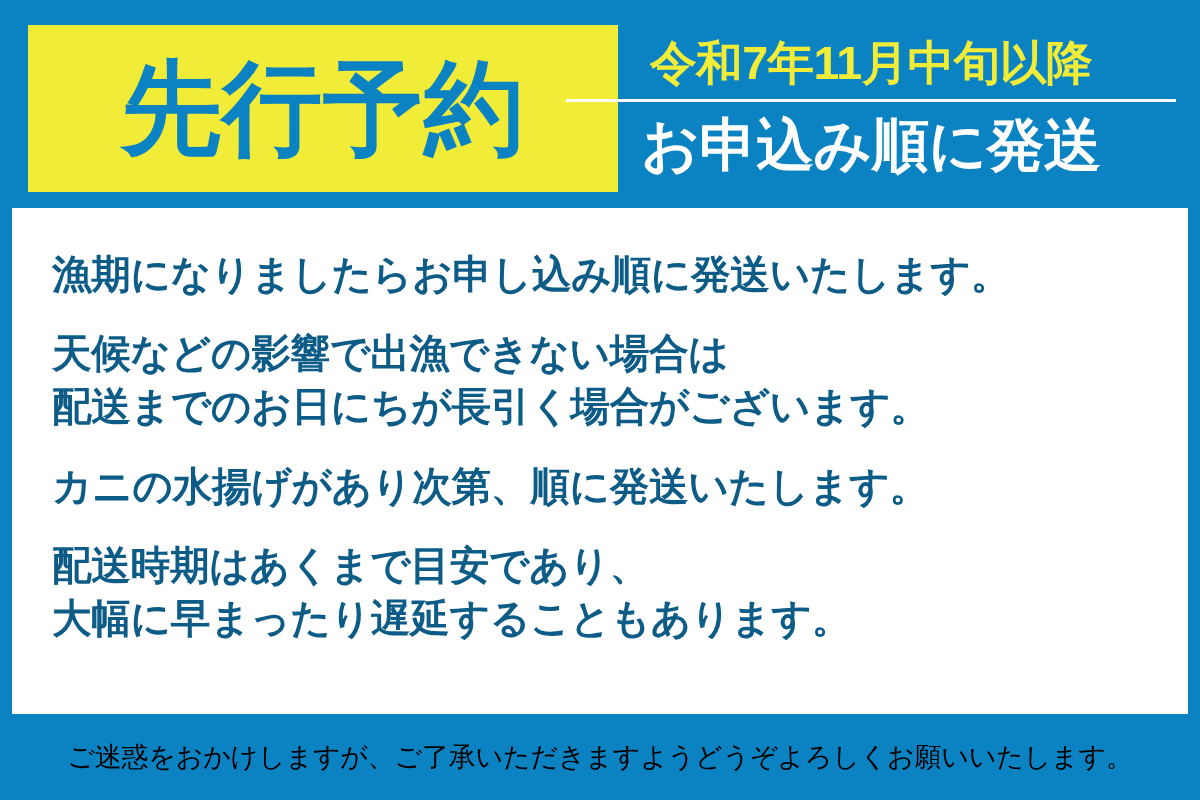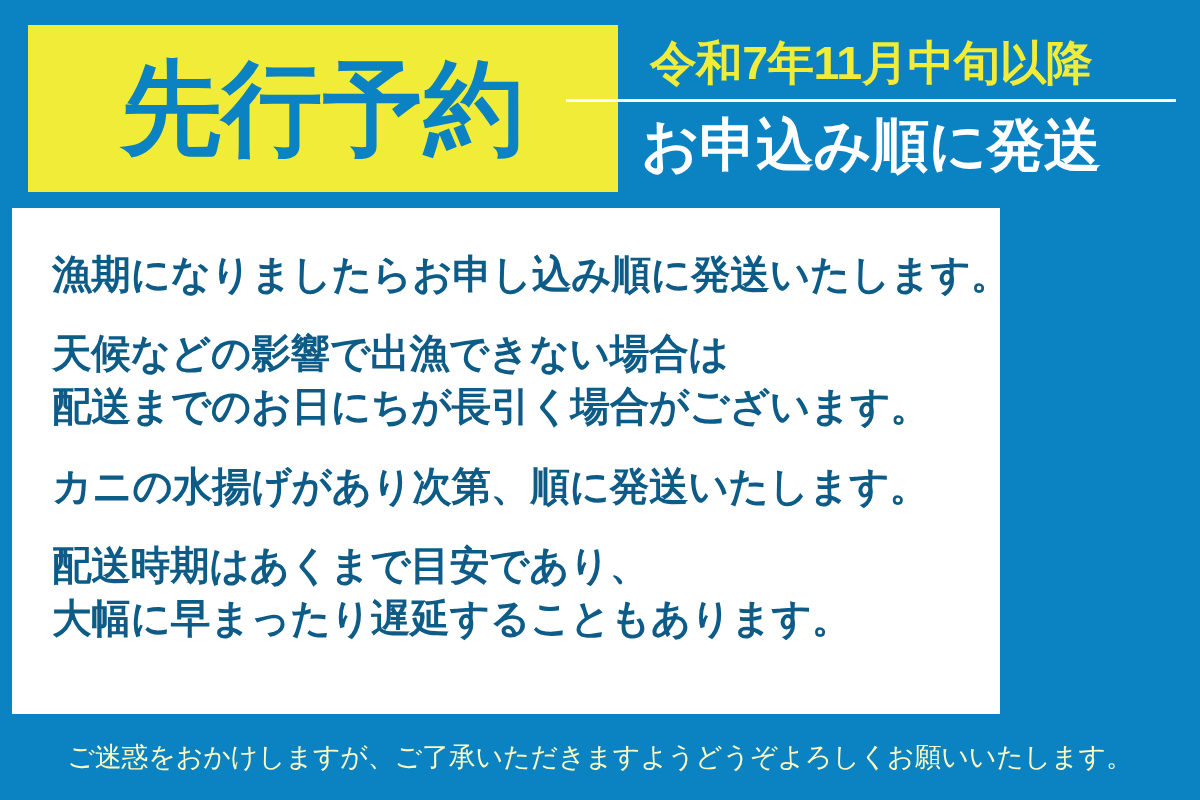--- a/index.html
+++ b/index.html
@@ -91,21 +91,21 @@
     letter-spacing: -0.5px;
     padding-top: 14px;
     transform: scaleX(0.99);
   }
 
   
   #content-panel {
     position: absolute;
     left: 12px;
     top: 208px;
-    width: 988px;
+    width: 1176px;
     height: 506px;
     background: #ffffff;
     box-sizing: border-box;
     padding: 40px 0 0 40px;
   }
 
   .para-block {
     margin-bottom: 26px;
   }
   .para-block:last-child {
@@ -129,21 +129,21 @@
     left: 0;
     top: 714px;
     width: 1200px;
     height: 86px;
     display: flex;
     align-items: center;
     justify-content: center;
   }
 
   #footer-text {
-    color: #fef9c3;
+    color: #000000;
     font-size: 27px;
     font-weight: normal;
     line-height: 1;
     white-space: nowrap;
     letter-spacing: -0.2px;
   }
 </style>
 </head>
 <body>
 

